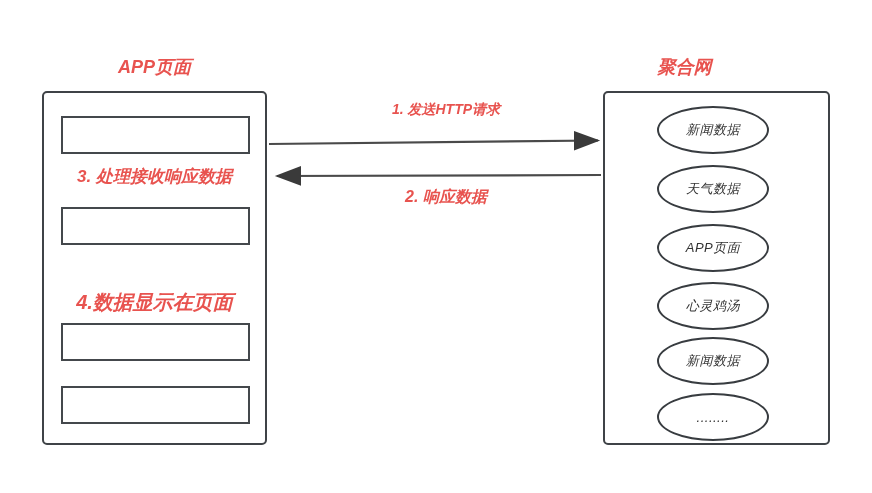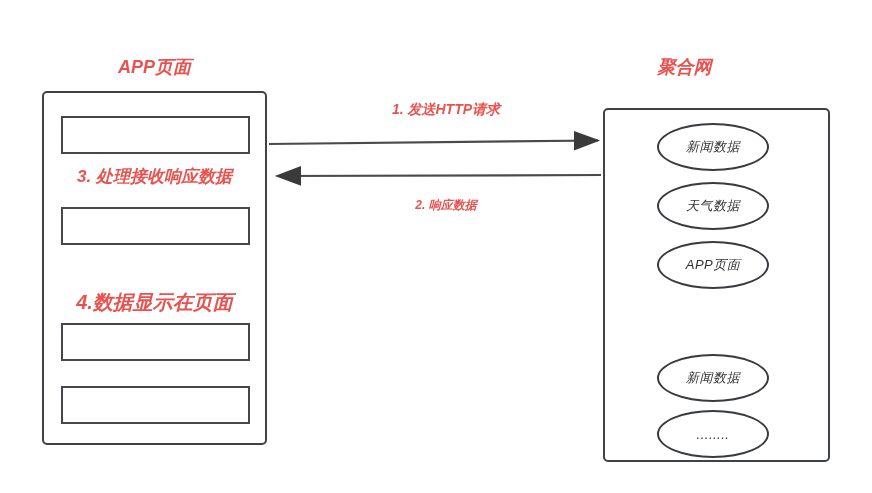--- a/index.html
+++ b/index.html
@@ -21,21 +21,21 @@
     position:absolute;text-align:center;font-weight:bold;
     color:var(--accent);font-size:18px;line-height:20px;
   }
   .app-title{left:42px;top:57px;width:225px;}
   .agg-title{left:571px;top:57px;width:227px;}
 
   .panel{
     position:absolute;border:2px solid var(--stroke);border-radius:5px;background:var(--bg);
   }
   .app-box{left:42px;top:91px;width:225px;height:354px;}
-  .agg-box{left:603px;top:108px;width:227px;height:354px;}
+  .agg-box{left:603px;top:91px;width:227px;height:354px;}
 
   .slot{
     position:absolute;left:17px;width:189px;height:38px;
     border:2px solid #44484c;background:var(--bg);
   }
   .slot1{top:23px;}
   .slot2{top:114px;}
   .slot3{top:230px;}
   .slot4{top:293px;}
 
@@ -59,21 +59,21 @@
   .node5{top:244px;}
   .node6{top:300px;}
 
   .arrows-svg{position:absolute;left:0;top:0;width:872px;height:493px;pointer-events:none;}
 
   .arrow-label{
     position:absolute;left:346px;width:200px;text-align:center;
     color:var(--accent);font-weight:bold;
   }
   .label-request{top:101px;font-size:14px;}
-  .label-response{top:197px;font-size:12px;}
+  .label-response{top:187px;font-size:16px;}
 </style>
 </head>
 <body>
 
 <div class="canvas">
 
   <div class="panel-title app-title">APP页面</div>
   <div class="panel-title agg-title">聚合网</div>
 
   <div class="panel app-box">
@@ -88,20 +88,23 @@
   <div class="panel agg-box">
     <div class="node node1">
       <span>新闻数据</span>
     </div>
     <div class="node node2">
       <span>天气数据</span>
     </div>
     <div class="node node3">
       <span>APP页面</span>
     </div>
+    <div class="node node4">
+      <span>心灵鸡汤</span>
+    </div>
     <div class="node node5">
       <span>新闻数据</span>
     </div>
     <div class="node node6">
       <span>........</span>
     </div>
   </div>
 
   <svg class="arrows-svg" width="872" height="493" viewBox="0 0 872 493" xmlns="http://www.w3.org/2000/svg">
     <defs>

